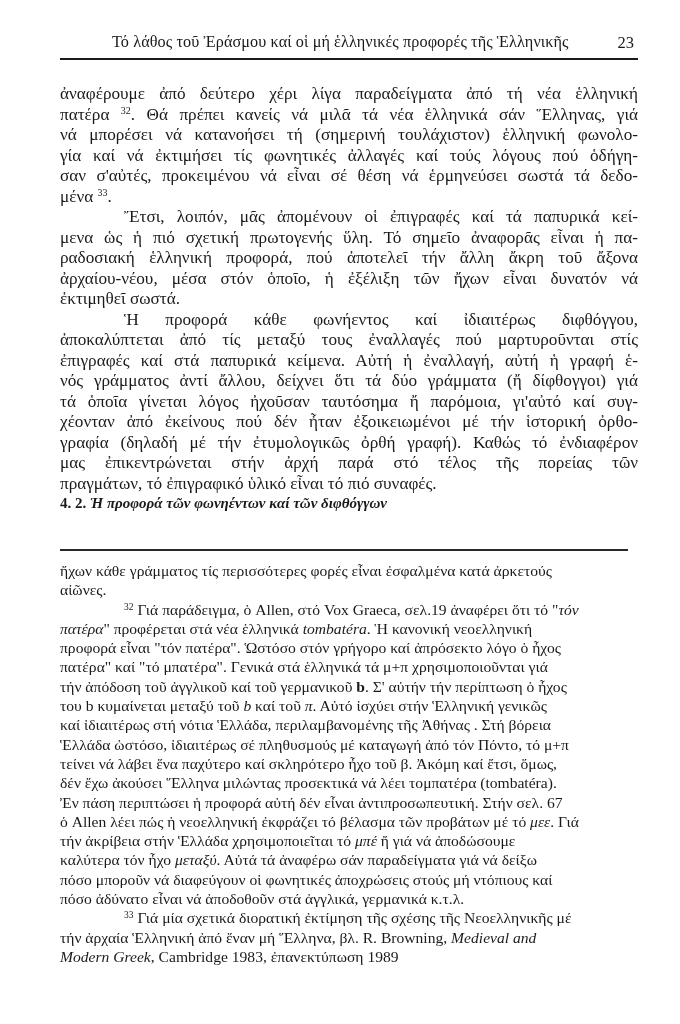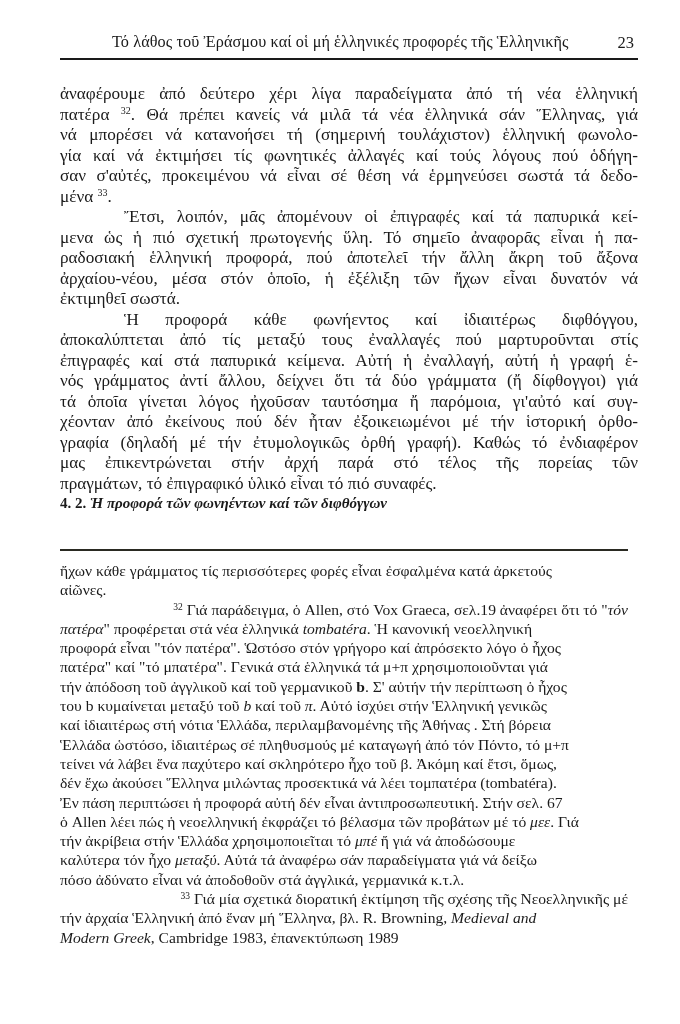--- a/index.html
+++ b/index.html
@@ -11,21 +11,21 @@
   .body { position: absolute; left: 60px; top: 84px; width: 578px; }
   .line { font-size: 17.2px; line-height: 20.5px; height: 20.5px; white-space: nowrap; text-align: justify; text-align-last: justify; }
   .line.last { text-align-last: left; }
   .line.indent { padding-left: 64px; }
   sup { font-size: 10px; vertical-align: 6px; line-height: 0; }
   .heading { position: absolute; left: 60px; top: 495px; font-size: 15px; font-weight: bold; font-style: italic; white-space: nowrap; }
   .heading .num { font-style: normal; }
   .fn-rule { position: absolute; left: 60px; top: 549px; width: 568px; height: 2px; background: #2a2a22; }
   .footnotes { position: absolute; left: 60px; top: 561px; width: 568px; }
   .fline { font-size: 15.6px; line-height: 19.3px; height: 19.3px; white-space: nowrap; }
-  .fline.indent { padding-left: 64px; text-align: right; }
+  .fline.indent { padding-left: 64px; }
   .fline sup { font-size: 9.5px; vertical-align: 5px; }
   i { font-style: italic; }
   b { font-weight: bold; }
 </style>
 </head>
 <body>
 
 <div class="header">
   <span class="header-title">Τό λάθος τοῦ Ἐράσμου καί οἱ μή ἑλληνικές προφορές τῆς Ἑλληνικῆς</span>
   <span class="header-page">23</span>
@@ -82,20 +82,21 @@
     <div class="fline"><span>τήν ἀπόδοση τοῦ ἀγγλικοῦ καί τοῦ γερμανικοῦ </span><b>b</b><span>. Σ' αὐτήν τήν περίπτωση ὁ ἦχος</span></div>
     <div class="fline"><span>του b κυμαίνεται μεταξύ τοῦ </span><i>b</i><span> καί τοῦ </span><i>π</i><span>. Αὐτό ἰσχύει στήν Ἑλληνική γενικῶς</span></div>
     <div class="fline">καί ἰδιαιτέρως στή νότια Ἑλλάδα, περιλαμβανομένης τῆς Ἀθήνας . Στή βόρεια</div>
     <div class="fline">Ἑλλάδα ὡστόσο, ἰδιαιτέρως σέ πληθυσμούς μέ καταγωγή ἀπό τόν Πόντο, τό μ+π</div>
     <div class="fline">τείνει νά λάβει ἕνα παχύτερο καί σκληρότερο ἦχο τοῦ β. Ἀκόμη καί ἔτσι, ὅμως,</div>
     <div class="fline">δέν ἔχω ἀκούσει Ἕλληνα μιλώντας προσεκτικά νά λέει τομπατέρα (tombatéra).</div>
     <div class="fline">Ἐν πάση περιπτώσει ἡ προφορά αὐτή δέν εἶναι ἀντιπροσωπευτική. Στήν σελ. 67</div>
     <div class="fline"><span>ὁ Allen λέει πώς ἡ νεοελληνική ἐκφράζει τό βέλασμα τῶν προβάτων μέ τό </span><i>μεε</i><span>. Γιά</span></div>
     <div class="fline"><span>τήν ἀκρίβεια στήν Ἑλλάδα χρησιμοποιεῖται τό </span><i>μπέ</i><span> ἤ γιά νά ἀποδώσουμε</span></div>
     <div class="fline"><span>καλύτερα τόν ἦχο </span><i>μεταξύ</i><span>. Αὐτά τά ἀναφέρω σάν παραδείγματα γιά νά δείξω</span></div>
+    <div class="fline">πόσο μποροῦν νά διαφεύγουν οἱ φωνητικές ἀποχρώσεις στούς μή ντόπιους  καί</div>
     <div class="fline">πόσο ἀδύνατο εἶναι νά ἀποδοθοῦν στά ἀγγλικά,  γερμανικά κ.τ.λ.</div>
   </div>
 
   <div>
     <div class="fline indent"><sup>33</sup> <span>Γιά μία σχετικά διορατική ἐκτίμηση τῆς σχέσης τῆς Νεοελληνικῆς μέ</span></div>
     <div class="fline"><span>τήν ἀρχαία Ἑλληνική ἀπό ἕναν μή Ἕλληνα, βλ. R. Browning, </span><i>Medieval and</i></div>
     <div class="fline"><i>Modern Greek</i><span>, Cambridge 1983, ἐπανεκτύπωση 1989</span></div>
   </div>
 </div>
 

